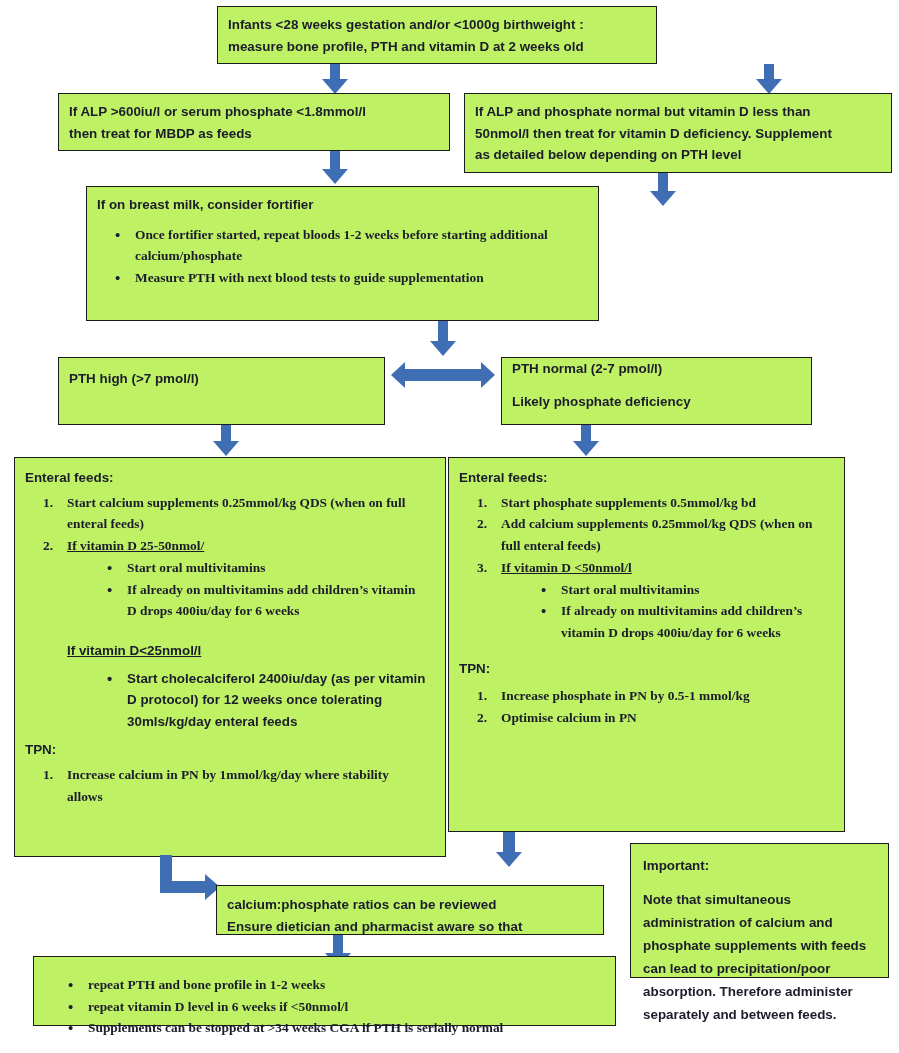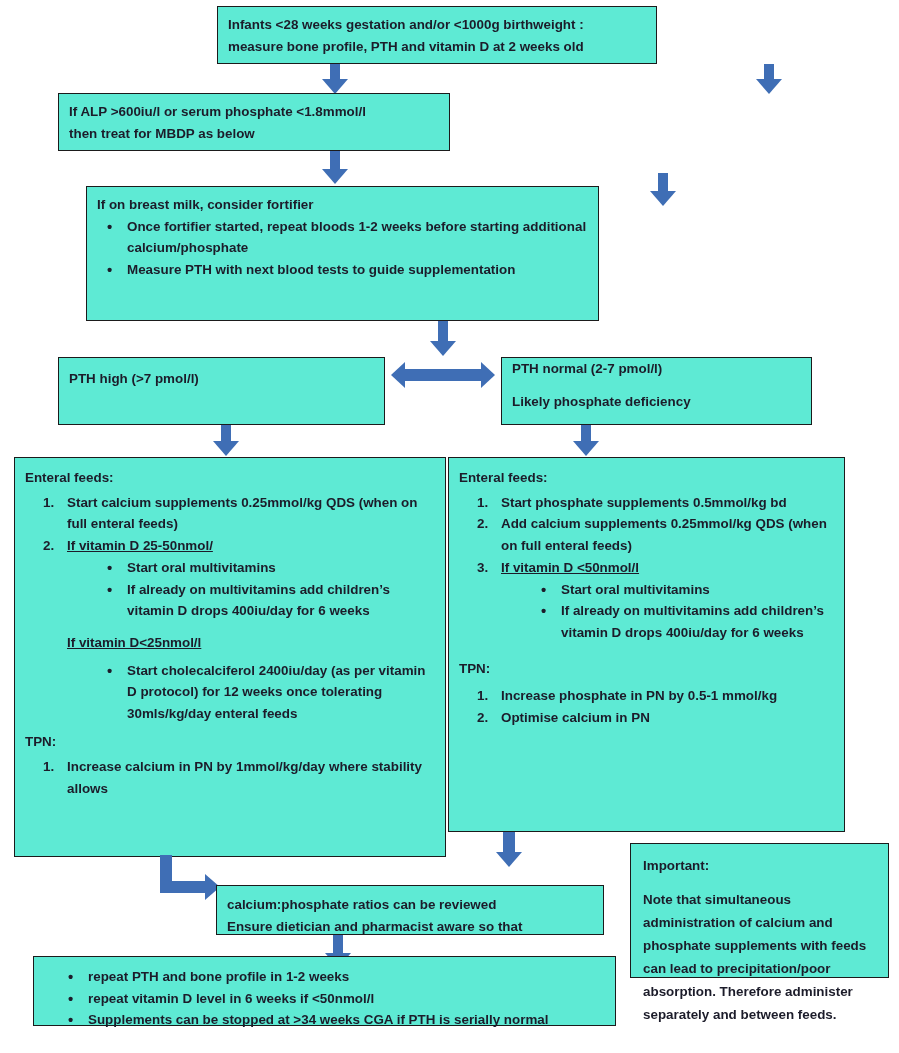--- a/index.html
+++ b/index.html
@@ -6,32 +6,32 @@
   body{
     width:899px;height:1053px;position:relative;overflow:hidden;
     font-family:"Liberation Sans","DejaVu Sans",sans-serif;
     color:#1a1a1a;
   }
   #stage{position:absolute;left:0;top:0;width:899px;height:1053px;}
 
   .box{
     position:absolute;
     border:1.6px solid #1b1b1b;
-    background:#5eead4;
+    background:#bef264;
     box-sizing:border-box;
     font-weight:700;
     font-size:13.4px;
     line-height:1.62;
     color:#1c1c2a;
     padding:7px 10px;
   }
   .box p{margin:0;}
   .box .gap{height:11px;}
 
-  ul.b, ol.n{margin:0;padding:0;list-style:none;}
+  ul.b, ol.n{margin:8px;padding:0;list-style:none;font-family:Liberation Serif, serif;}
   ul.b > li, ol.n > li{
     position:relative;
     padding-left:30px;
     margin:0;
   }
   ul.b > li::before{
     content:"\2022";
     position:absolute;left:10px;top:-1px;font-size:15px;
   }
   ol.n{counter-reset:numitem;}
@@ -104,23 +104,28 @@
     <div class="head" style="left:0;top:15px;"></div>
   </div>
 
   <div class="adown" style="left:756px;top:64px;width:26px;height:30px;">
     <div class="shaft" style="left:8px;top:0;width:10px;height:16px;"></div>
     <div class="head" style="left:0;top:15px;"></div>
   </div>
 
   <div class="box" style="left:58px;top:93px;width:392px;height:58px;">
     <p>If ALP &gt;600iu/l or serum phosphate &lt;1.8mmol/l</p>
-    <p>then treat for MBDP as below</p>
-  </div>
-
+    <p>then treat for MBDP as feeds</p>
+  </div>
+
+  <div class="box" style="left:464px;top:93px;width:428px;height:80px;">
+    <p>If ALP and phosphate normal but vitamin D less than</p>
+    <p>50nmol/l then treat for vitamin D deficiency.  Supplement</p>
+    <p>as detailed below depending on PTH level</p>
+  </div>
 
   <div class="adown" style="left:322px;top:151px;width:26px;height:34px;">
     <div class="shaft" style="left:8px;top:0;width:10px;height:19px;"></div>
     <div class="head" style="left:0;top:18px;"></div>
   </div>
 
   <div class="adown" style="left:650px;top:173px;width:26px;height:34px;">
     <div class="shaft" style="left:8px;top:0;width:10px;height:19px;"></div>
     <div class="head" style="left:0;top:18px;"></div>
   </div>

